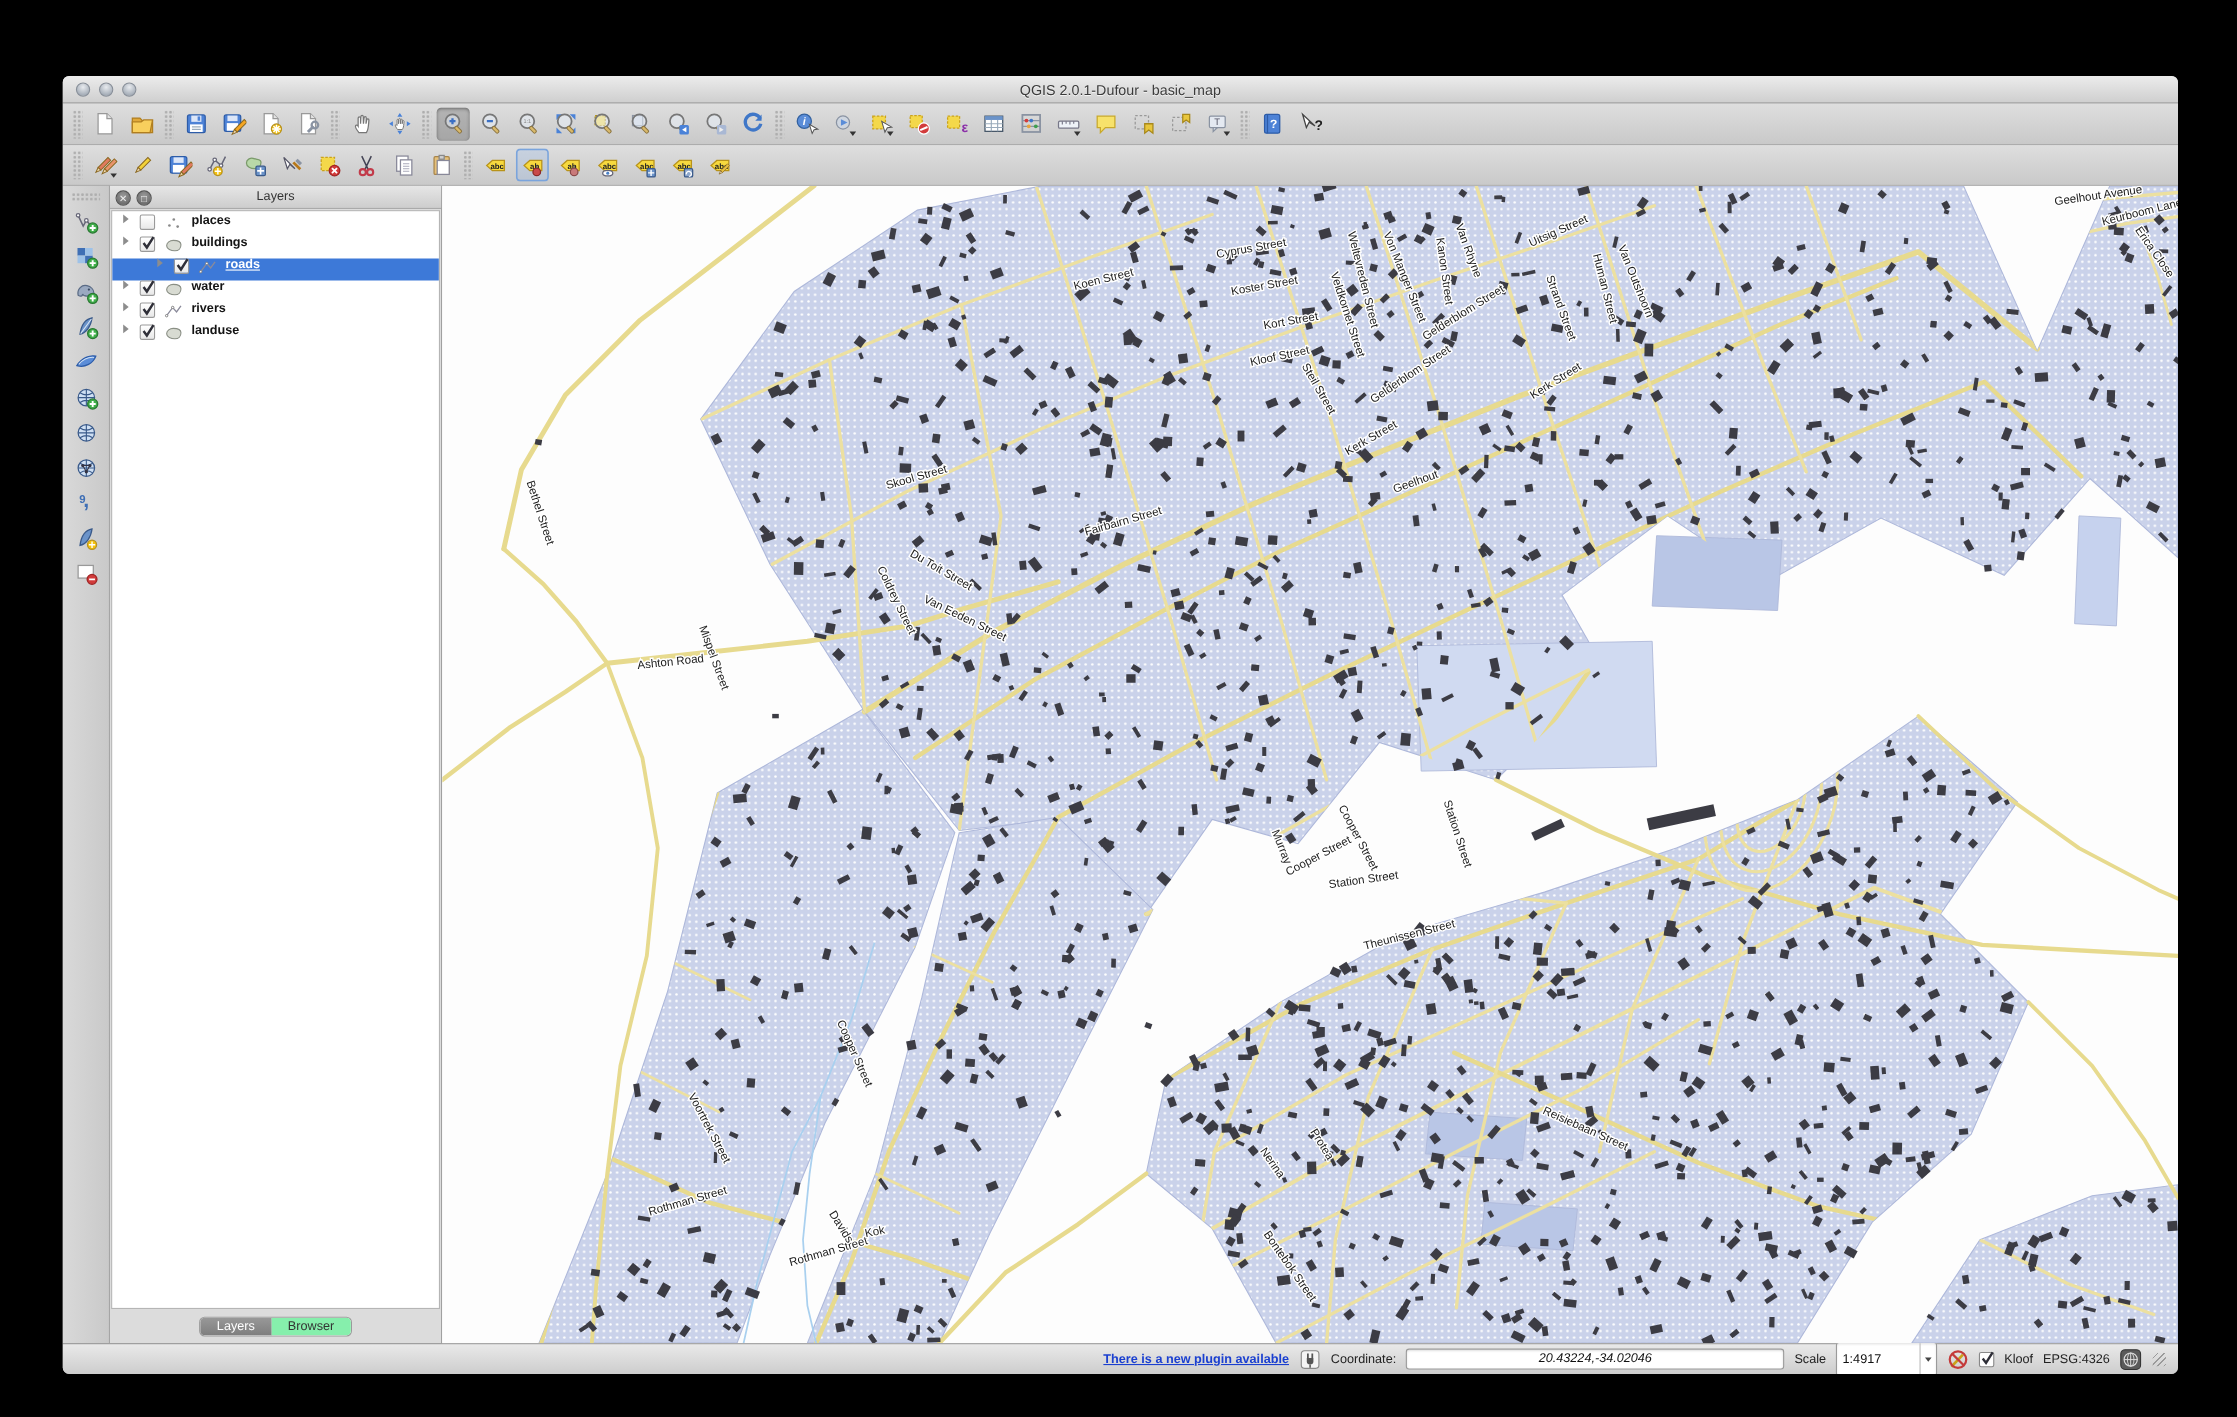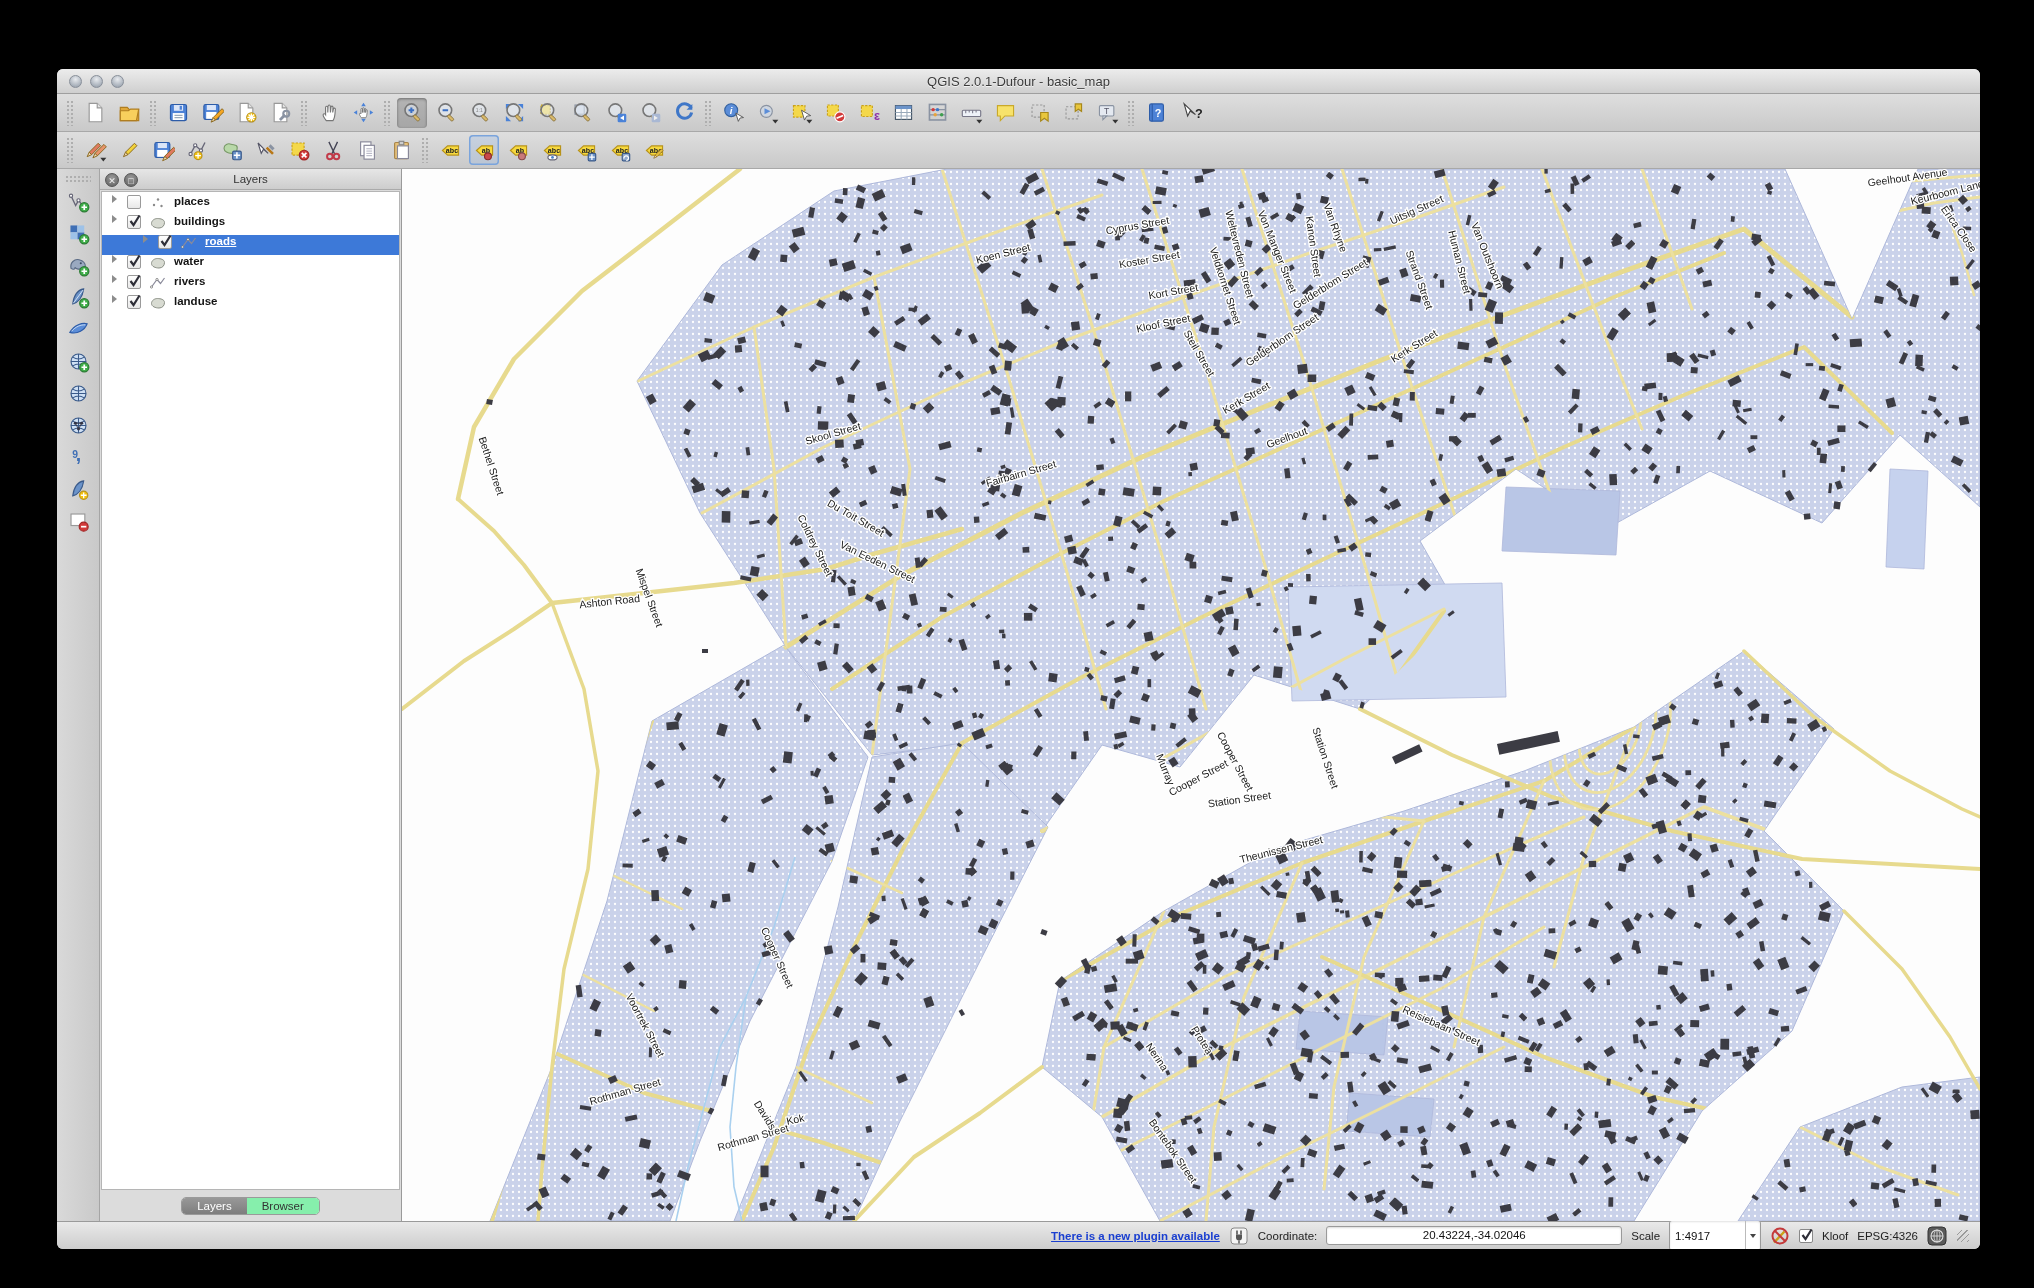--- a/index.html
+++ b/index.html
@@ -58,22 +58,22 @@
   .ptab{padding:2px 15px;font-size:11.5px;color:#333;background:#86efac;}
   .ptab.active{background:linear-gradient(#989898,#7e7e7e);color:#fff;}
   
   .map{flex:1 1 auto;background:#fdfdfd;position:relative;overflow:hidden;}
   .map svg{display:block;}
   
   .statusbar{height:28px;background:linear-gradient(#e9e9e9,#cdcdcd);border-top:1px solid #9a9a9a;
              display:flex;align-items:center;justify-content:flex-end;gap:9px;padding:0 10px 0 10px;font-size:11.5px;color:#222;flex:0 0 auto;}
   .slink{color:#1a3fd0;text-decoration:underline;font-weight:bold;}
   .sicon{width:20px;height:20px;} .sicon svg{width:20px;height:20px;}
-  .sinput{width:296px;height:19px;border:1px solid #9a9a9a;border-radius:3px;background:#fff;text-align:center;
-          font-size:11.5px;color:#111;line-height:17px;box-shadow:inset 0 1px 2px rgba(0,0,0,.15);}
+  .sinput{width:344px;height:19px;border:1px solid #9a9a9a;border-radius:3px;background:#fff;text-align:center;
+          font-size:11.5px;color:#111;line-height:17px;box-shadow:inset 0 1px 2px rgba(0,0,0,.15);font-style:italic;}
   .scombo{width:92px;height:31px;border:1px solid #9a9a9a;border-radius:3px;background:#fff;display:flex;align-items:center;
           box-shadow:inset 0 1px 2px rgba(0,0,0,.12);}
   .scombo .val{flex:1;padding-left:5px;font-size:11.5px;color:#111;}
   .scombo .arr{width:15px;height:100%;border-left:1px solid #bbb;display:flex;align-items:center;justify-content:center;}
   .scombo .arr:after{content:"";border-left:3.5px solid transparent;border-right:3.5px solid transparent;border-top:4.5px solid #444;}
   .scheck{width:14px;height:14px;border:1px solid #888;border-radius:2px;background:#fff;position:relative;}
   .scheck svg{position:absolute;left:0;top:-2px;width:14px;height:14px;}
   .grip{width:14px;height:14px;position:relative;}
   .grip:before{content:"";position:absolute;right:1px;bottom:1px;width:12px;height:12px;
     background:repeating-linear-gradient(135deg,rgba(0,0,0,0) 0 3px,#9a9a9a 3px 4px);}

